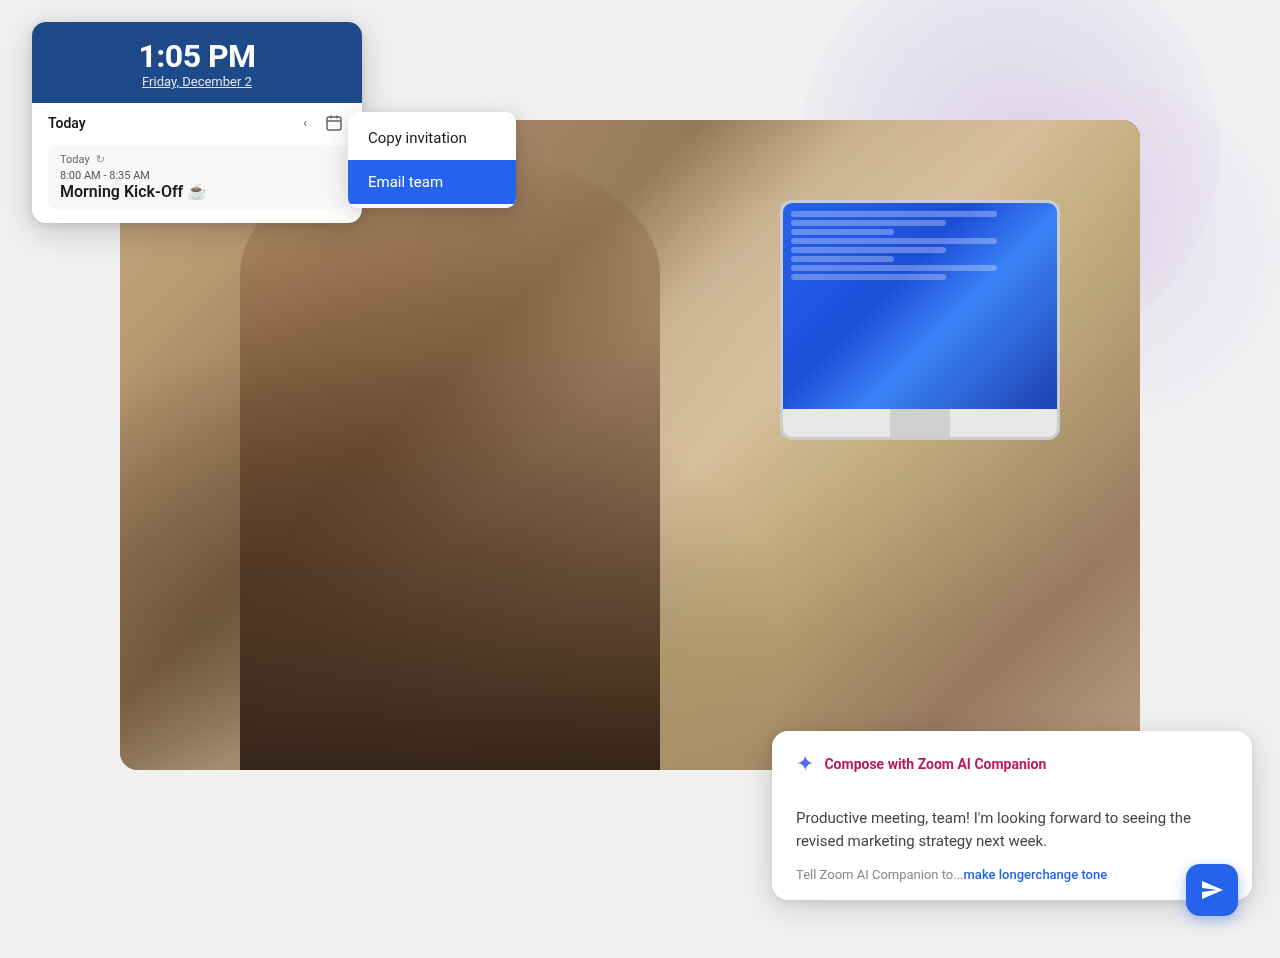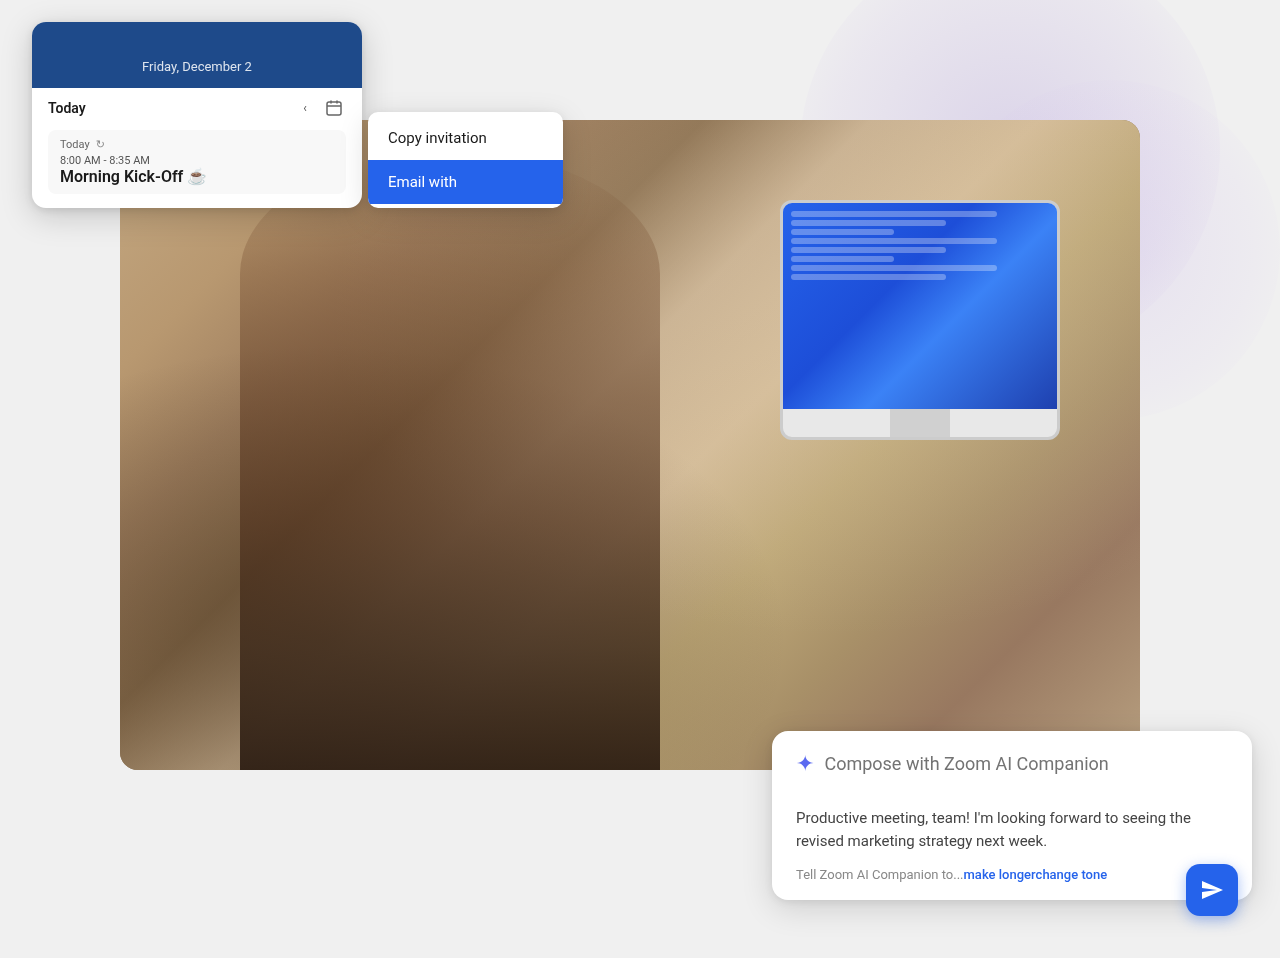--- a/index.html
+++ b/index.html
@@ -153,21 +153,22 @@
     .calendar-time {
       color: #ffffff;
       font-size: 32px;
       font-weight: 700;
       line-height: 1;
       letter-spacing: -0.5px;
     }
     .calendar-date {
       color: rgba(255,255,255,0.85);
       font-size: 13px;
-      margin-top: 19px;
+      margin-top: 2px;
+      text-decoration: underline;
     }
     .calendar-body {
       padding: 8px 16px 14px;
     }
     .calendar-nav {
       display: flex;
       align-items: center;
       justify-content: space-between;
       margin-bottom: 10px;
     }
@@ -230,22 +231,22 @@
       color: #1a1a1a;
       display: flex;
       align-items: center;
       gap: 4px;
     }
 
     
     .dropdown-menu {
       position: absolute;
       top: 112px;
-      left: 368px;
-      width: 195px;
+      left: 348px;
+      width: 168px;
       background: #ffffff;
       border-radius: 10px;
       box-shadow: 0 8px 30px rgba(0,0,0,0.15), 0 2px 8px rgba(0,0,0,0.08);
       overflow: hidden;
       z-index: 20;
       padding: 4px 0;
     }
     .menu-item {
       padding: 13px 20px;
       font-size: 15px;
@@ -275,23 +276,23 @@
       align-items: center;
       gap: 10px;
       margin-bottom: 12px;
     }
     .ai-star-icon {
       color: #5b6af0;
       font-size: 22px;
       line-height: 1;
     }
     .ai-card-title {
-      font-size: 18px;
-      font-weight: 400;
-      color: #737373;
+      font-size: 14px;
+      font-weight: 700;
+      color: #be185d;
     }
     .ai-card-body {
       font-size: 15px;
       color: #444;
       line-height: 1.55;
       margin-bottom: 14px;
       margin-top: 32px;
     }
     .ai-card-footer {
       display: flex;
@@ -354,20 +355,21 @@
         <div class="monitor-bar wide"></div>
         <div class="monitor-bar medium"></div>
       </div>
       <div class="monitor-stand"></div>
     </div>
   </div>
 </div>
 
 <div class="calendar-widget">
   <div class="calendar-header">
+    <div class="calendar-time">1:05 PM</div>
     <div class="calendar-date">Friday, December 2</div>
   </div>
   <div class="calendar-body">
     <div class="calendar-nav">
       <span class="calendar-today-label">Today</span>
       <div class="calendar-nav-buttons">
         <div class="nav-btn">‹</div>
         <div class="calendar-icon-btn">
           <svg width="16" height="16" viewBox="0 0 16 16" fill="none" xmlns="http://www.w3.org/2000/svg">
             <rect x="1" y="2" width="14" height="13" rx="2" stroke="#666" stroke-width="1.5"></rect>
@@ -386,21 +388,21 @@
       <div class="event-title">
         <span>Morning Kick-Off</span>
         <span>☕</span>
       </div>
     </div>
   </div>
 </div>
 
 <div class="dropdown-menu">
   <div class="menu-item">Copy invitation</div>
-  <div class="menu-item active">Email with</div>
+  <div class="menu-item active">Email team</div>
 </div>
 
 <div class="ai-card">
   <div class="ai-card-header">
     <span class="ai-star-icon">✦</span>
     <span class="ai-card-title">Compose with Zoom AI Companion</span>
   </div>
   <div class="ai-card-body">Productive meeting, team! I'm looking forward to seeing the revised marketing strategy next week.</div>
   <div class="ai-card-footer">
     <span class="ai-footer-prompt">Tell Zoom AI Companion to...</span>

